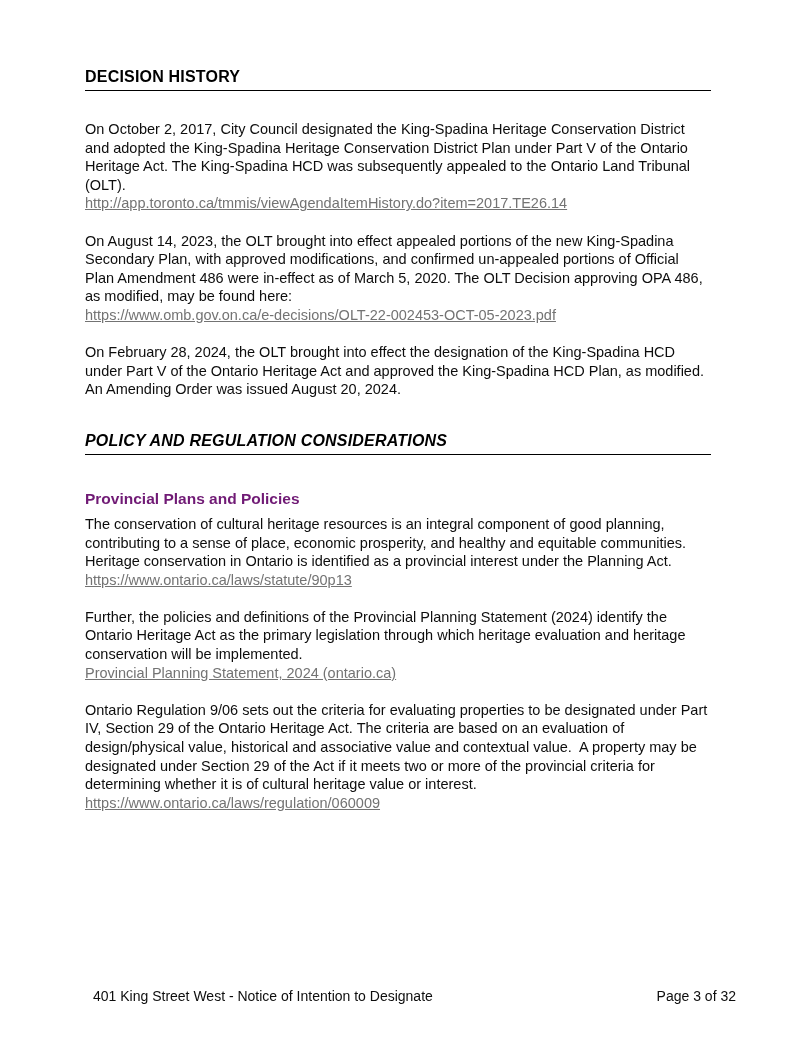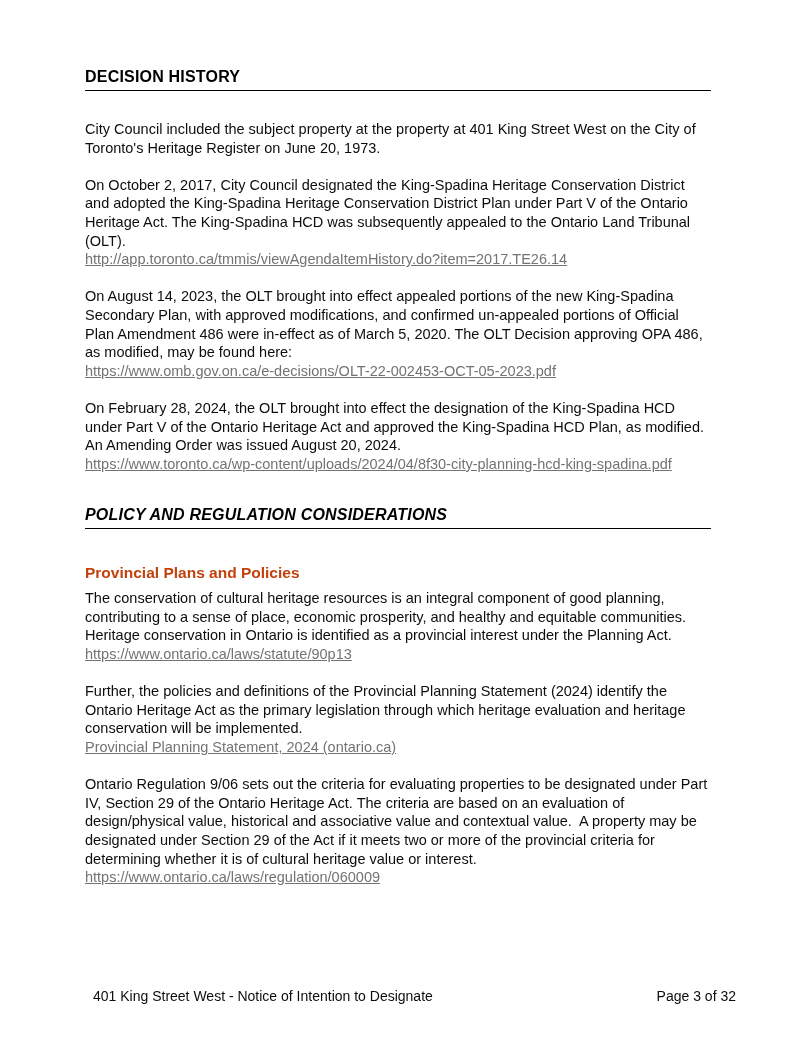--- a/index.html
+++ b/index.html
@@ -33,21 +33,21 @@
     margin: 0 0 29px 0;
   }
   h1.section-heading.second {
     margin-top: 32px;
     font-style: italic;
   }
   h2.subheading {
     font-size: 15.5px;
     line-height: 19px;
     font-weight: bold;
-    color: #c2410c;
+    color: #701a75;
     margin: 34px 0 7px 0;
   }
   p.para {
     margin: 0 0 18.6px 0;
     white-space: pre-wrap;
     overflow-wrap: break-word;
   }
   a.link {
     color: #737373;
     text-decoration: underline;
@@ -67,27 +67,26 @@
   }
 </style>
 </head>
 <body>
 
 <div class="page">
   <div class="content">
 
     <h1 class="section-heading">DECISION HISTORY</h1>
 
-    <p class="para"><span>City Council included the subject property at the property at 401 King Street West on the City of Toronto's Heritage Register on June 20, 1973.</span></p>
 
     <p class="para"><span>On October 2, 2017, City Council designated the King-Spadina Heritage Conservation District and adopted the King-Spadina Heritage Conservation District Plan under Part V of the Ontario Heritage Act. The King-Spadina HCD was subsequently appealed to the Ontario Land Tribunal (OLT).</span><br><a class="link">http://app.toronto.ca/tmmis/viewAgendaItemHistory.do?item=2017.TE26.14</a></p>
 
     <p class="para"><span>On August 14, 2023, the OLT brought into effect appealed portions of the new King-Spadina Secondary Plan, with approved modifications, and confirmed un-appealed portions of Official Plan Amendment 486 were in-effect as of March 5, 2020. The OLT Decision approving OPA 486, as modified, may be found here:</span><br><a class="link">https://www.omb.gov.on.ca/e-decisions/OLT-22-002453-OCT-05-2023.pdf</a></p>
 
-    <p class="para"><span>On February 28, 2024, the OLT brought into effect the designation of the King-Spadina HCD under Part V of the Ontario Heritage Act and approved the King-Spadina HCD Plan, as modified. An Amending Order was issued August 20, 2024.</span><br><a class="link">https://www.toronto.ca/wp-content/uploads/2024/04/8f30-city-planning-hcd-king-spadina.pdf</a></p>
+    <p class="para"><span>On February 28, 2024, the OLT brought into effect the designation of the King-Spadina HCD under Part V of the Ontario Heritage Act and approved the King-Spadina HCD Plan, as modified. An Amending Order was issued August 20, 2024.</span><br></p>
 
     <h1 class="section-heading second">POLICY AND REGULATION CONSIDERATIONS</h1>
 
     <h2 class="subheading">Provincial Plans and Policies</h2>
 
     <p class="para"><span>The conservation of cultural heritage resources is an integral component of good planning, contributing to a sense of place, economic prosperity, and healthy and equitable communities. Heritage conservation in Ontario is identified as a provincial interest under the Planning Act. </span><a class="link">https://www.ontario.ca/laws/statute/90p13</a></p>
 
     <p class="para"><span>Further, the policies and definitions of the Provincial Planning Statement (2024) identify the Ontario Heritage Act as the primary legislation through which heritage evaluation and heritage conservation will be implemented.</span><br><a class="link">Provincial Planning Statement, 2024 (ontario.ca)</a></p>
 
     <p class="para"><span>Ontario Regulation 9/06 sets out the criteria for evaluating properties to be designated under Part IV, Section 29 of the Ontario Heritage Act. The criteria are based on an evaluation of design/physical value, historical and associative value and contextual value.  A property may be designated under Section 29 of the Act if it meets two or more of the provincial criteria for determining whether it is of cultural heritage value or interest.</span><br><a class="link">https://www.ontario.ca/laws/regulation/060009</a></p>

